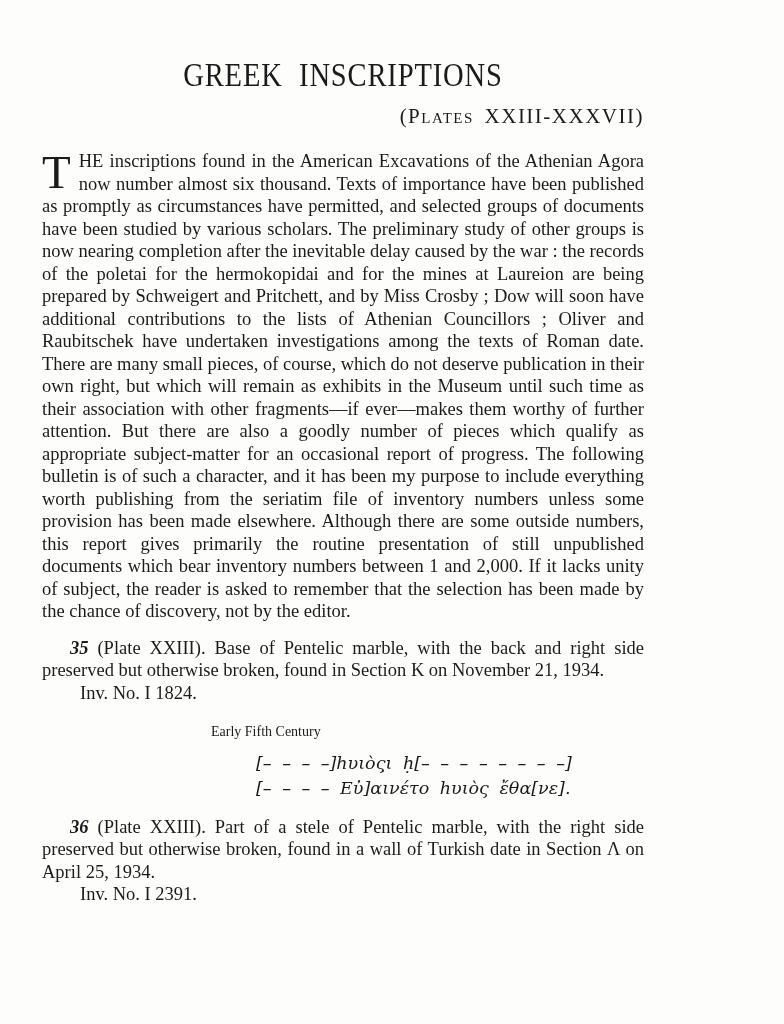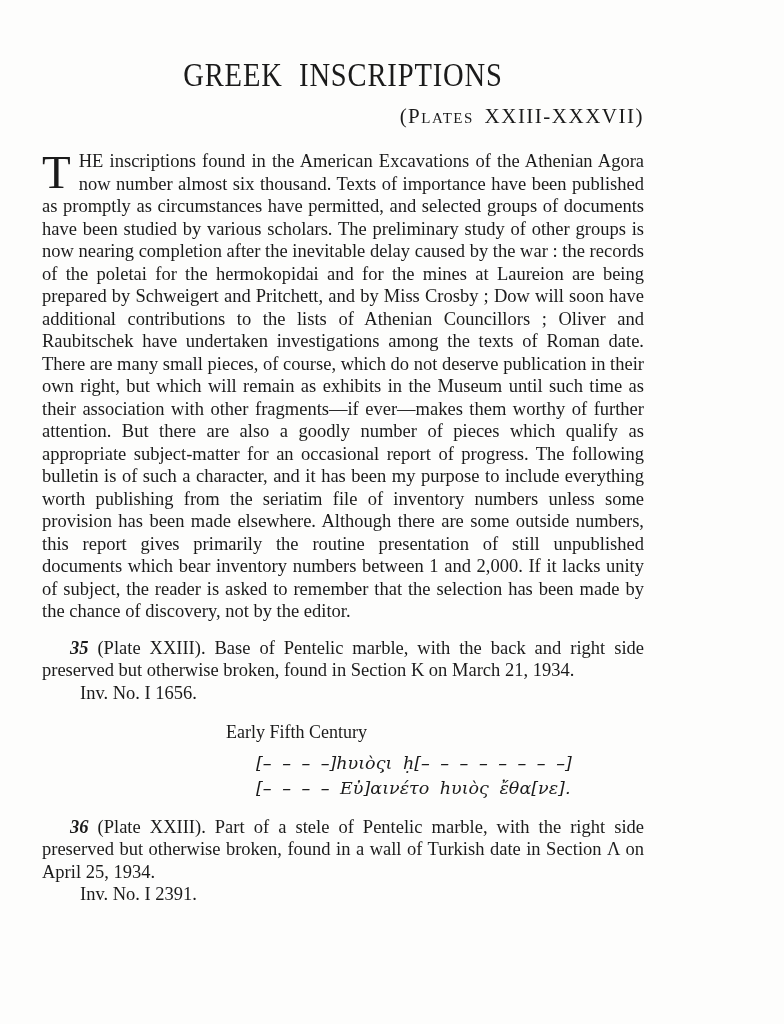--- a/index.html
+++ b/index.html
@@ -64,22 +64,22 @@
   }
   .entry-inv {
     text-indent: 38px;
   }
   .entry-number { font-weight: bold; font-style: italic; }
   .inscription-block {
     margin: 17px 0 12px 168px;
     text-align: left;
   }
   .inscription-date {
-    font-size: 18px;
-    margin: 0 0 7px 16px;
+    font-size: 14px;
+    margin: 0 0 7px 1px;
   }
   .greek-lines {
     margin-left: 46px;
     font-family: "DejaVu Serif", serif;
     font-style: italic;
     font-size: 17.5px;
     line-height: 25.5px;
     word-spacing: 5px;
     white-space: nowrap;
   }
@@ -91,22 +91,22 @@
 
   <h1 class="article-title">GREEK INSCRIPTIONS</h1>
 
   <div class="plates-subtitle">(Plates XXIII-XXXVII)</div>
 
   <div class="body-text">
 
     <p class="intro-paragraph"><span class="drop-cap">T</span><span>HE inscriptions found in the American Excavations of the Athenian Agora now number almost six thousand. Texts of importance have been published as promptly as circumstances have permitted, and selected groups of documents have been studied by various scholars. The preliminary study of other groups is now nearing completion after the inevitable delay caused by the war : the records of the poletai for the hermokopidai and for the mines at Laureion are being prepared by Schweigert and Pritchett, and by Miss Crosby ; Dow will soon have additional contributions to the lists of Athenian Councillors ; Oliver and Raubitschek have undertaken investigations among the texts of Roman date. There are many small pieces, of course, which do not deserve publication in their own right, but which will remain as exhibits in the Museum until such time as their association with other fragments—if ever—makes them worthy of further attention. But there are also a goodly number of pieces which qualify as appropriate subject-matter for an occasional report of progress. The following bulletin is of such a character, and it has been my purpose to include everything worth publishing from the seriatim file of inventory numbers unless some provision has been made elsewhere. Although there are some outside numbers, this report gives primarily the routine presentation of still unpublished documents which bear inventory numbers between 1 and 2,000. If it lacks unity of subject, the reader is asked to remember that the selection has been made by the chance of discovery, not by the editor.</span></p>
 
     <section>
-      <p class="entry-desc"><span class="entry-number">35</span><span> (Plate XXIII). Base of Pentelic marble, with the back and right side preserved but otherwise broken, found in Section K on March 21, 1934.</span></p>
-      <p class="entry-inv">Inv. No. I 1656.</p>
+      <p class="entry-desc"><span class="entry-number">35</span><span> (Plate XXIII). Base of Pentelic marble, with the back and right side preserved but otherwise broken, found in Section K on November 21, 1934.</span></p>
+      <p class="entry-inv">Inv. No. I 1824.</p>
 
       <div class="inscription-block">
         <p class="inscription-date">Early Fifth Century</p>
         <div class="greek-lines">
           <p>[– – – –]hυιὸς̣ι ḥ[– – – – – – – –]</p>
           <p>[– – – – Εὐ]αινέτο hυιὸς ἔθα[νε].</p>
         </div>
       </div>
     </section>
 

